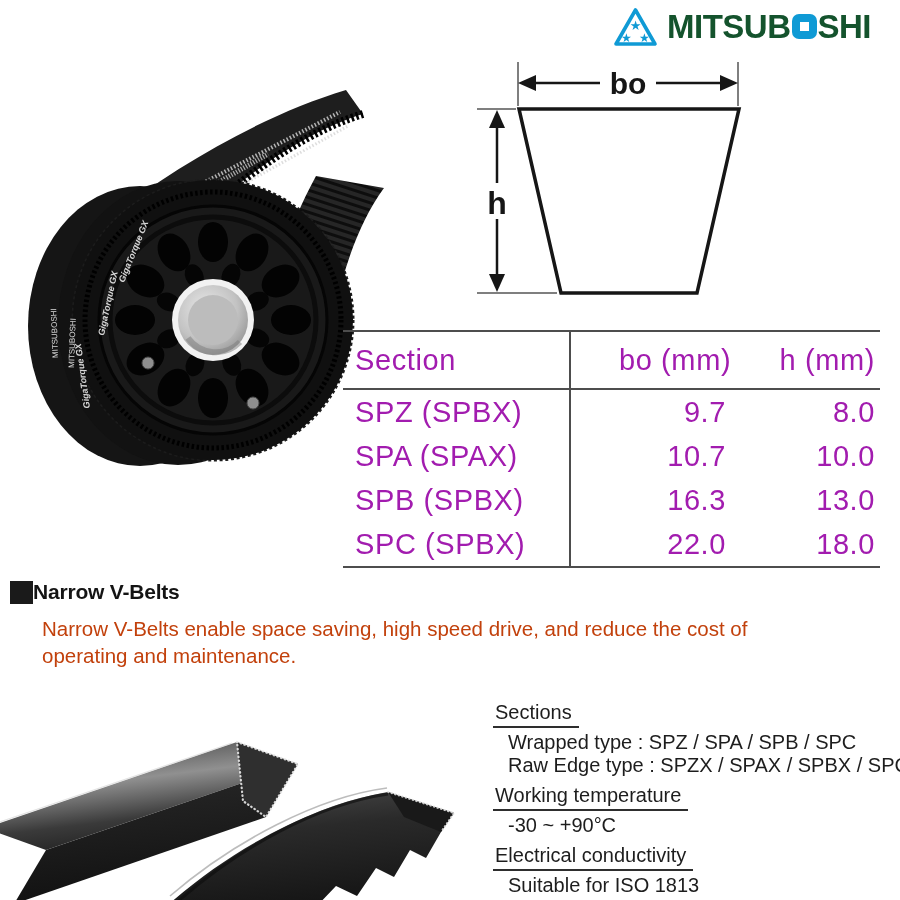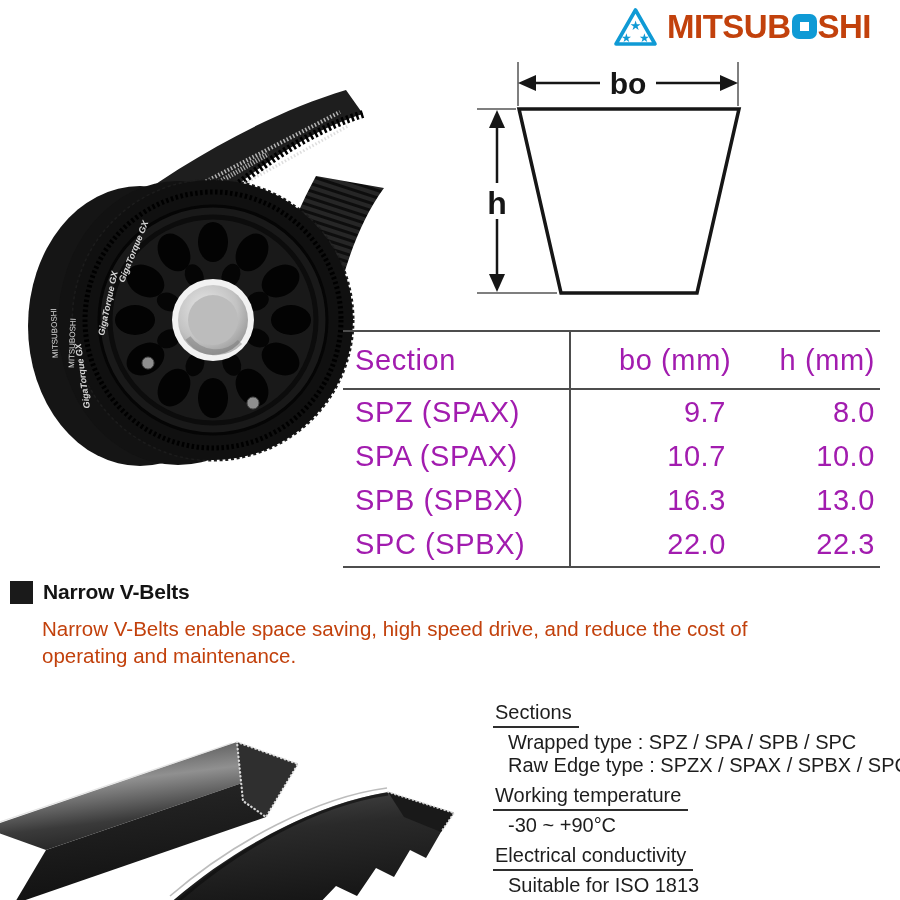--- a/index.html
+++ b/index.html
@@ -1,21 +1,21 @@
 <!DOCTYPE html>
 <html><head>
 <meta charset="utf-8">
 <style>
   html,body{margin:0;padding:0;background:#fff;}
   .page{position:relative;width:900px;height:900px;background:#fff;overflow:hidden;
         font-family:"Liberation Sans",sans-serif;color:#1e1e1e;}
 
   
   .logo{position:absolute;left:612px;top:6px;display:flex;align-items:center;gap:8px;}
-  .logo-text{font-size:33px;font-weight:bold;letter-spacing:-0.5px;color:#c2410c;white-space:nowrap;line-height:42px;}
+  .logo-text{font-size:33px;font-weight:bold;letter-spacing:-0.5px;color:#14532d;white-space:nowrap;line-height:42px;}
   .logo-o{display:inline-block;width:25px;height:25px;background:#0f9ad5;border-radius:7px;
           position:relative;vertical-align:-1px;margin:0 1px;}
   .logo-o::after{content:"";position:absolute;left:8px;top:8px;width:9px;height:9px;background:#fff;}
 
   
   .photo-pulley{position:absolute;left:28px;top:68px;width:420px;height:440px;}
   .photo-vbelts{position:absolute;left:0px;top:700px;width:470px;height:200px;}
 
   
   .diagram{position:absolute;left:460px;top:58px;width:400px;height:255px;}
@@ -27,21 +27,21 @@
               border-top:2px solid #4d4d4d;border-bottom:2px solid #4d4d4d;}
   .spec-table th,.spec-table td{font-weight:normal;padding:0;white-space:nowrap;}
   .spec-table col.c1{width:227px;} .spec-table col.c2{width:161px;} .spec-table col.c3{width:149px;}
   .spec-table thead th{height:56px;border-bottom:2px solid #4d4d4d;}
   .spec-table tbody td{height:44px;}
   .spec-table .sec{text-align:left;padding-left:12px;border-right:2px solid #4d4d4d;}
   .spec-table .num-bo{text-align:right;padding-right:5px;padding-left:48px;}
   .spec-table .num-h{text-align:right;padding-right:5px;}
 
   
-  .section-heading{position:absolute;left:10px;top:580px;display:flex;align-items:center;gap:10px;}
+  .section-heading{position:absolute;left:10px;top:580px;display:flex;align-items:center;}
   .heading-square{width:23px;height:23px;background:#1a1a1a;}
   .heading-text{font-size:21px;font-weight:bold;letter-spacing:-0.2px;color:#141414;}
   .description{position:absolute;left:42px;top:615px;font-size:20.5px;line-height:27px;color:#c2410c;}
 
   
   .specs{position:absolute;left:486px;top:701px;font-size:20px;color:#1d1d1d;}
   .spec-group{margin-bottom:7px;}
   .spec-title{display:inline-block;border-bottom:2px solid #2e2e2e;padding:0 7px 2px 2px;
               line-height:23px;margin-bottom:3px;margin-left:7px;}
   .spec-item{margin-left:22px;line-height:23px;white-space:nowrap;}
@@ -178,38 +178,38 @@
       </colgroup>
     <thead>
       <tr>
         <th class="sec">Section</th>
         <th class="num-bo">bo (mm)</th>
         <th class="num-h">h (mm)</th>
       </tr>
     </thead>
     <tbody>
       <tr>
-        <td class="sec">SPZ (SPAX)</td>
+        <td class="sec">SPZ (SPBX)</td>
         <td class="num-bo">9.7</td>
         <td class="num-h">8.0</td>
       </tr>
       <tr>
         <td class="sec">SPA (SPAX)</td>
         <td class="num-bo">10.7</td>
         <td class="num-h">10.0</td>
       </tr>
       <tr>
         <td class="sec">SPB (SPBX)</td>
         <td class="num-bo">16.3</td>
         <td class="num-h">13.0</td>
       </tr>
       <tr>
         <td class="sec">SPC (SPBX)</td>
         <td class="num-bo">22.0</td>
-        <td class="num-h">22.3</td>
+        <td class="num-h">18.0</td>
       </tr>
     </tbody>
   </table>
 
   <div class="section-heading">
     <div class="heading-square"></div>
     <div class="heading-text">Narrow V-Belts</div>
   </div>
   <div class="description">
     <div>Narrow V-Belts enable space saving, high speed drive, and reduce the cost of</div>

